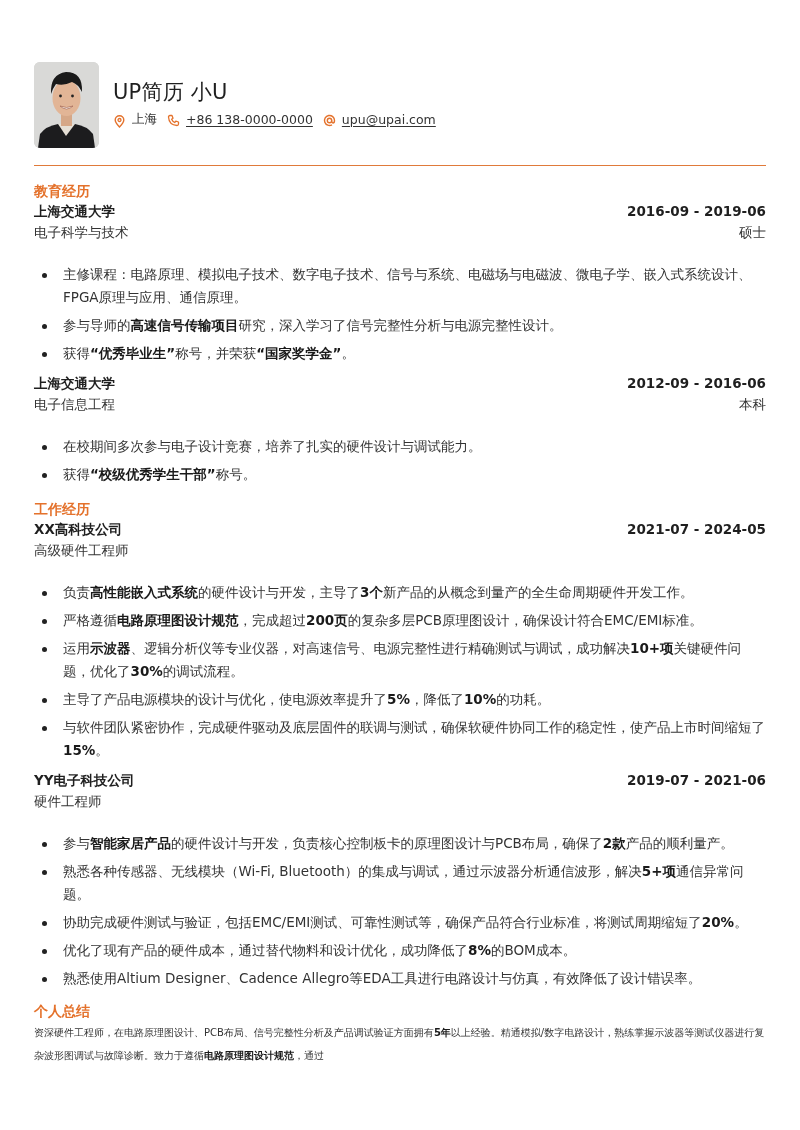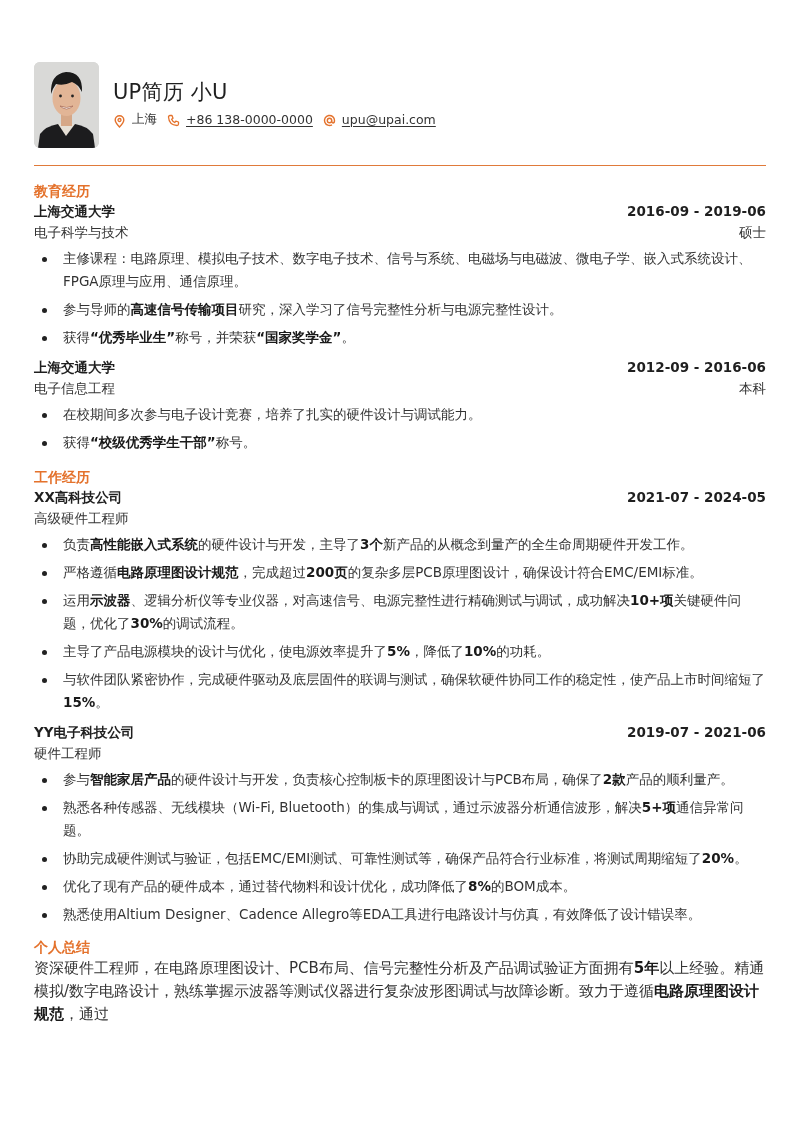--- a/index.html
+++ b/index.html
@@ -13,25 +13,25 @@
   .name { font-size: 21px; font-weight: 500; color: #1f1f1f; letter-spacing: 0.2px; line-height: 28px; }
   .contacts { display: flex; align-items: center; margin-top: 5px; font-size: 12.5px; color: #333; }
   .contact { display: flex; align-items: flex-end; margin-right: 10px; }
   .contact .ico { width: 13px; height: 13px; margin-right: 6px; display: inline-flex; }
   .contact a { color: #333; text-decoration: underline; text-underline-offset: 2px; }
   .divider { position: absolute; left: 34px; right: 34px; top: 165px; height: 1px; background: #e07a3a; }
   .content { position: absolute; left: 34px; right: 34px; top: 181px; }
   .section-title { color: #e4722c; font-size: 14px; font-weight: bold; line-height: 20px; }
   .entry-head { display: flex; justify-content: space-between; font-size: 13.5px; font-weight: bold; color: #1f1f1f; line-height: 21px; }
   .entry-sub { display: flex; justify-content: space-between; font-size: 13.5px; color: #333; line-height: 21px; }
-  ul.bullets { list-style: none; margin-top: 4px; }
+  ul.bullets { list-style: none; margin-top: 20px; }
   ul.bullets li { position: relative; padding-left: 29px; font-size: 13.5px; line-height: 23px; color: #333; margin-bottom: 5px; }
   ul.bullets li::before { content: ""; position: absolute; left: 8px; top: 10px; width: 5px; height: 5px; border-radius: 50%; background: #222; }
   b { font-weight: bold; color: #1a1a1a; }
-  .summary { font-size: 15px; line-height: 23px; color: #333; }
+  .summary { font-size: 10px; line-height: 23px; color: #333; }
 </style>
 </head>
 <body>
 
 <div class="page">
 
   <div class="header">
     <div class="avatar">
       <svg width="65" height="86" viewBox="0 0 65 86">
         <rect width="65" height="86" fill="#d9d9d7"></rect>

